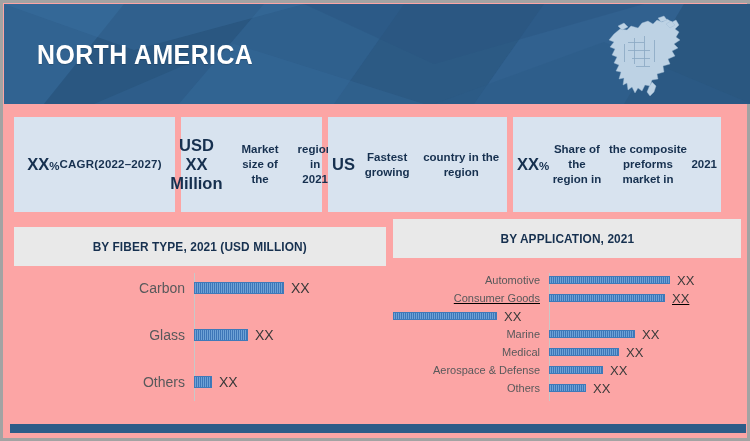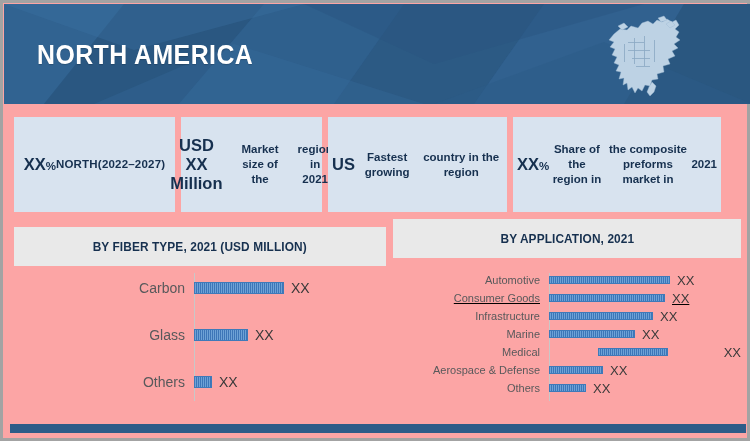--- a/index.html
+++ b/index.html
@@ -173,21 +173,21 @@
         <rect x="56" y="28" width="0.8" height="22"></rect>
         <rect x="26" y="32" width="0.8" height="18"></rect>
       </g>
     </svg>
   </div>
 
   <div class="cards">
 
     <div class="card c1">
       <div class="card-big"><span>XX</span><span class="pct">%</span></div>
-      <div class="card-sub">NORTH</div>
+      <div class="card-sub">CAGR</div>
       <div class="card-sub">(2022–2027)</div>
     </div>
 
     <div class="card c2">
       <div class="card-big">USD XX Million</div>
       <div class="card-sub">Market size of the</div>
       <div class="card-sub">region in 2021</div>
     </div>
 
     <div class="card c3">
@@ -237,30 +237,29 @@
         <div class="cat">Automotive</div>
         <div class="bar" style="width: 121px;"></div>
         <div class="val">XX</div>
       </div>
       <div class="row" style="top: 26px; height: 14px; text-decoration: underline;">
         <div class="cat">Consumer Goods</div>
         <div class="bar" style="width: 116px;"></div>
         <div class="val">XX</div>
       </div>
       <div class="row" style="top: 44px; height: 14px;">
-        <div class="cat">Infrastructure</div>
         <div class="bar" style="width: 104px;"></div>
         <div class="val">XX</div>
       </div>
       <div class="row" style="top: 62px; height: 14px;">
         <div class="cat">Marine</div>
         <div class="bar" style="width: 86px;"></div>
         <div class="val">XX</div>
       </div>
-      <div class="row" style="top: 80px; height: 14px; justify-content: space-between;">
+      <div class="row" style="top: 80px; height: 14px;">
         <div class="cat">Medical</div>
         <div class="bar" style="width: 70px;"></div>
         <div class="val">XX</div>
       </div>
       <div class="row" style="top: 98px; height: 14px;">
         <div class="cat">Aerospace &amp; Defense</div>
         <div class="bar" style="width: 54px;"></div>
         <div class="val">XX</div>
       </div>
       <div class="row" style="top: 116px; height: 14px;">

